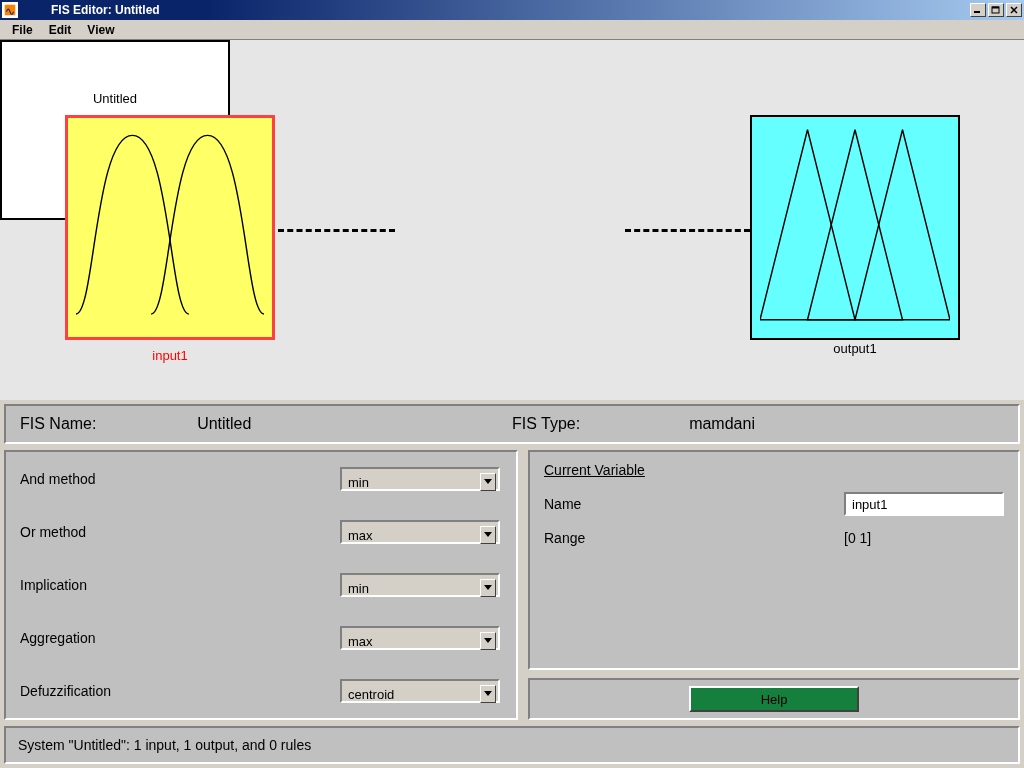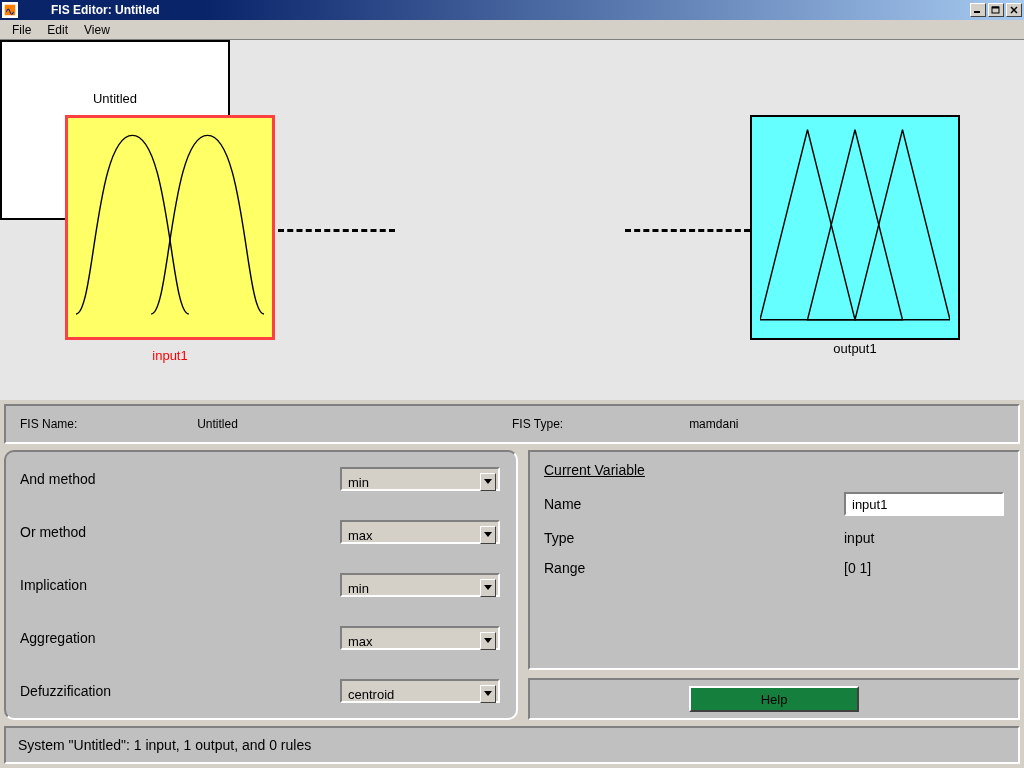--- a/index.html
+++ b/index.html
@@ -44,20 +44,21 @@
     font-weight: bold;
   }
   
   .menubar {
     height: 20px;
     background: #d4d0c8;
     display: flex;
     align-items: center;
     padding: 0 4px;
     border-bottom: 1px solid #808080;
+    font-weight: bold;
   }
   .menubar .menu-item {
     padding: 2px 8px;
     cursor: default;
   }
   
   .diagram-area {
     height: 360px;
     background: #e6e6e6;
     position: relative;
@@ -122,38 +123,37 @@
   }
   .inset {
     border: 2px solid;
     border-color: #808080 #fff #fff #808080;
   }
   
   .info-row {
     height: 40px;
     display: flex;
     align-items: center;
-    font-size: 12px;
+    font-size: 16px;
   }
   .info-row .lbl { width: 180px; }
   .info-row .val { width: 320px; }
   
   .mid-row {
     display: flex;
     gap: 10px;
     flex: 1;
   }
   .methods-panel {
     flex: 1;
     display: flex;
     flex-direction: column;
     justify-content: space-between;
     padding: 10px 14px;
     font-size: 14px;
-    border-radius: 10px;
   }
   .method-line {
     display: flex;
     align-items: center;
     height: 34px;
   }
   .method-line .mlabel { width: 320px; }
   .dropdown {
     width: 160px; height: 24px;
     background: #d4d0c8;
@@ -358,24 +358,20 @@
     </div>
 
     <div class="right-col">
       <div class="panel inset var-panel">
         <div style="font-size:14px;text-decoration:underline;">Current Variable</div>
         <div class="var-line">
           <span class="vlabel">Name</span>
           <input class="text-field" value="input1" style="">
         </div>
         <div class="var-line">
-          <span class="vlabel">Type</span>
-          <span class="vval">input</span>
-        </div>
-        <div class="var-line">
           <span class="vlabel">Range</span>
           <span class="vval">[0 1]</span>
         </div>
       </div>
       <div class="panel inset btn-row">
         <div class="btn">Help</div>
       </div>
     </div>
   </div>
 

